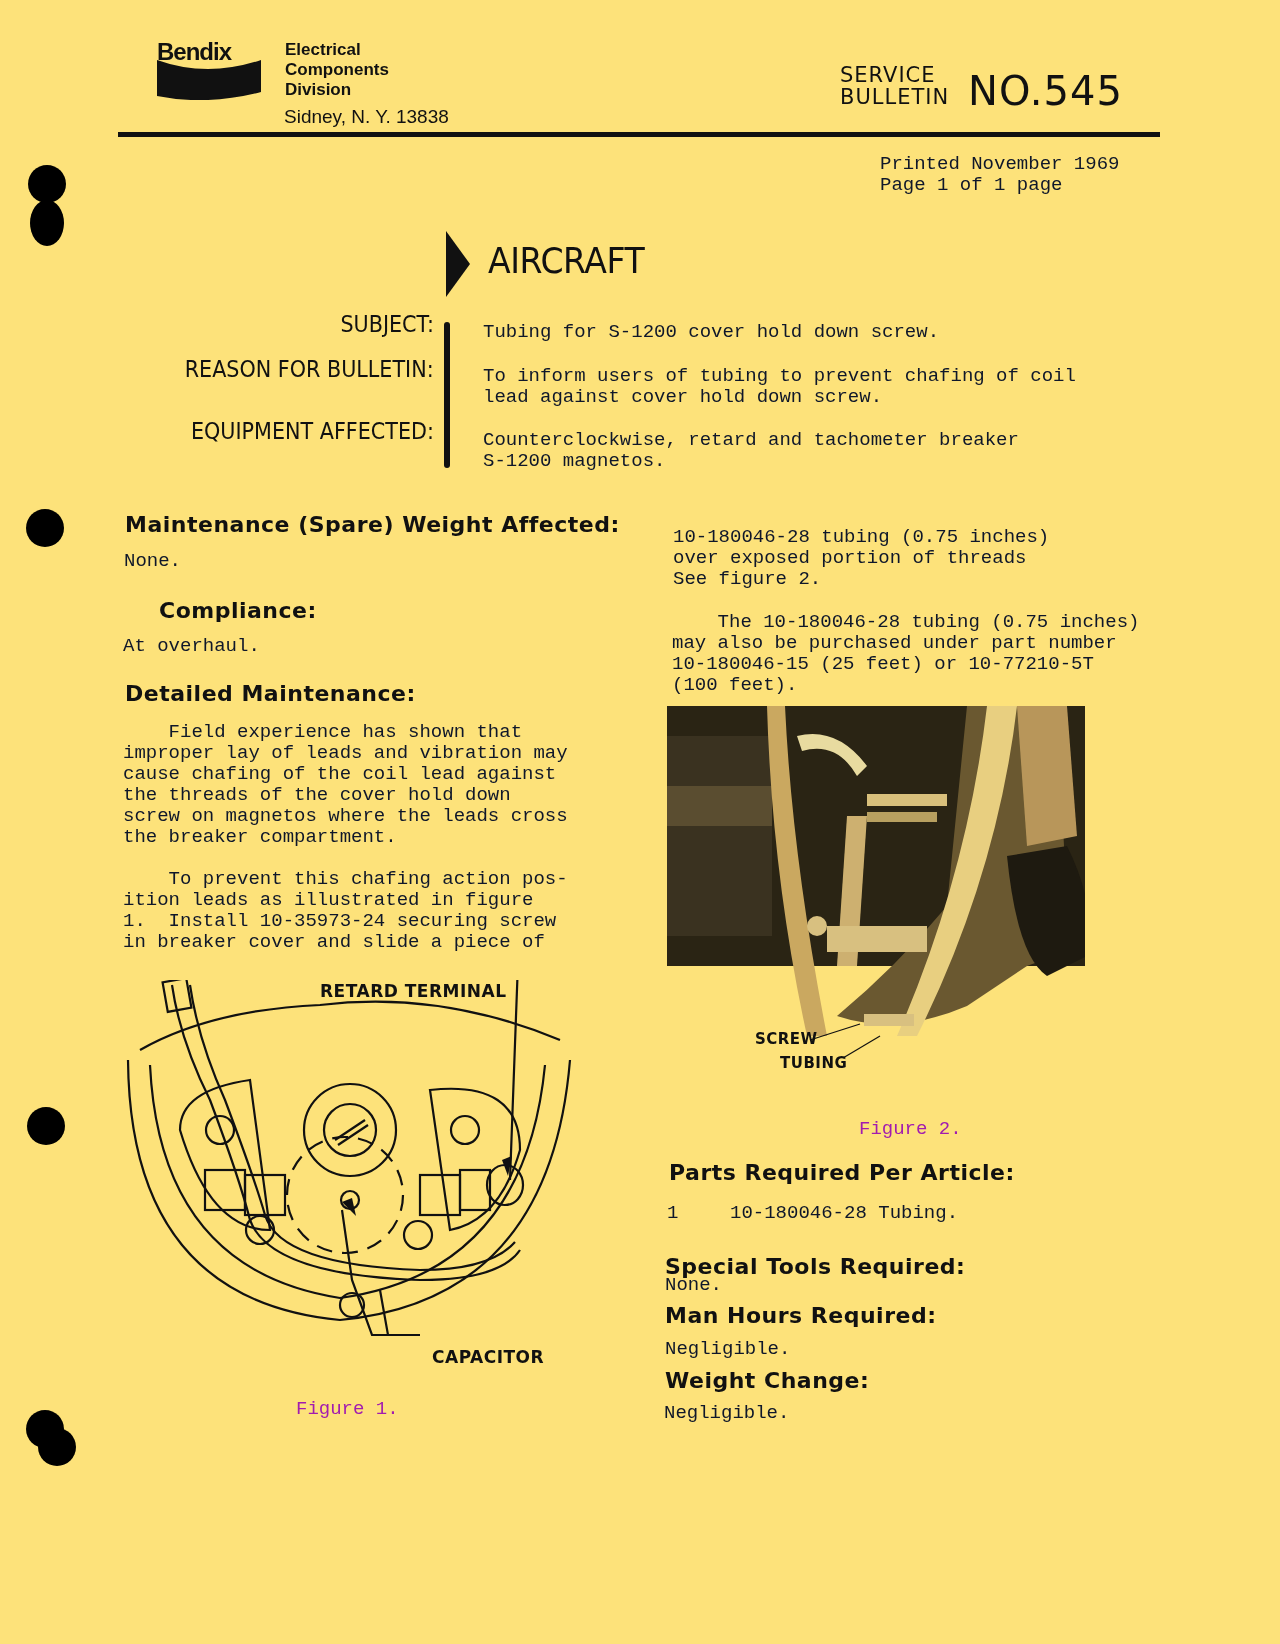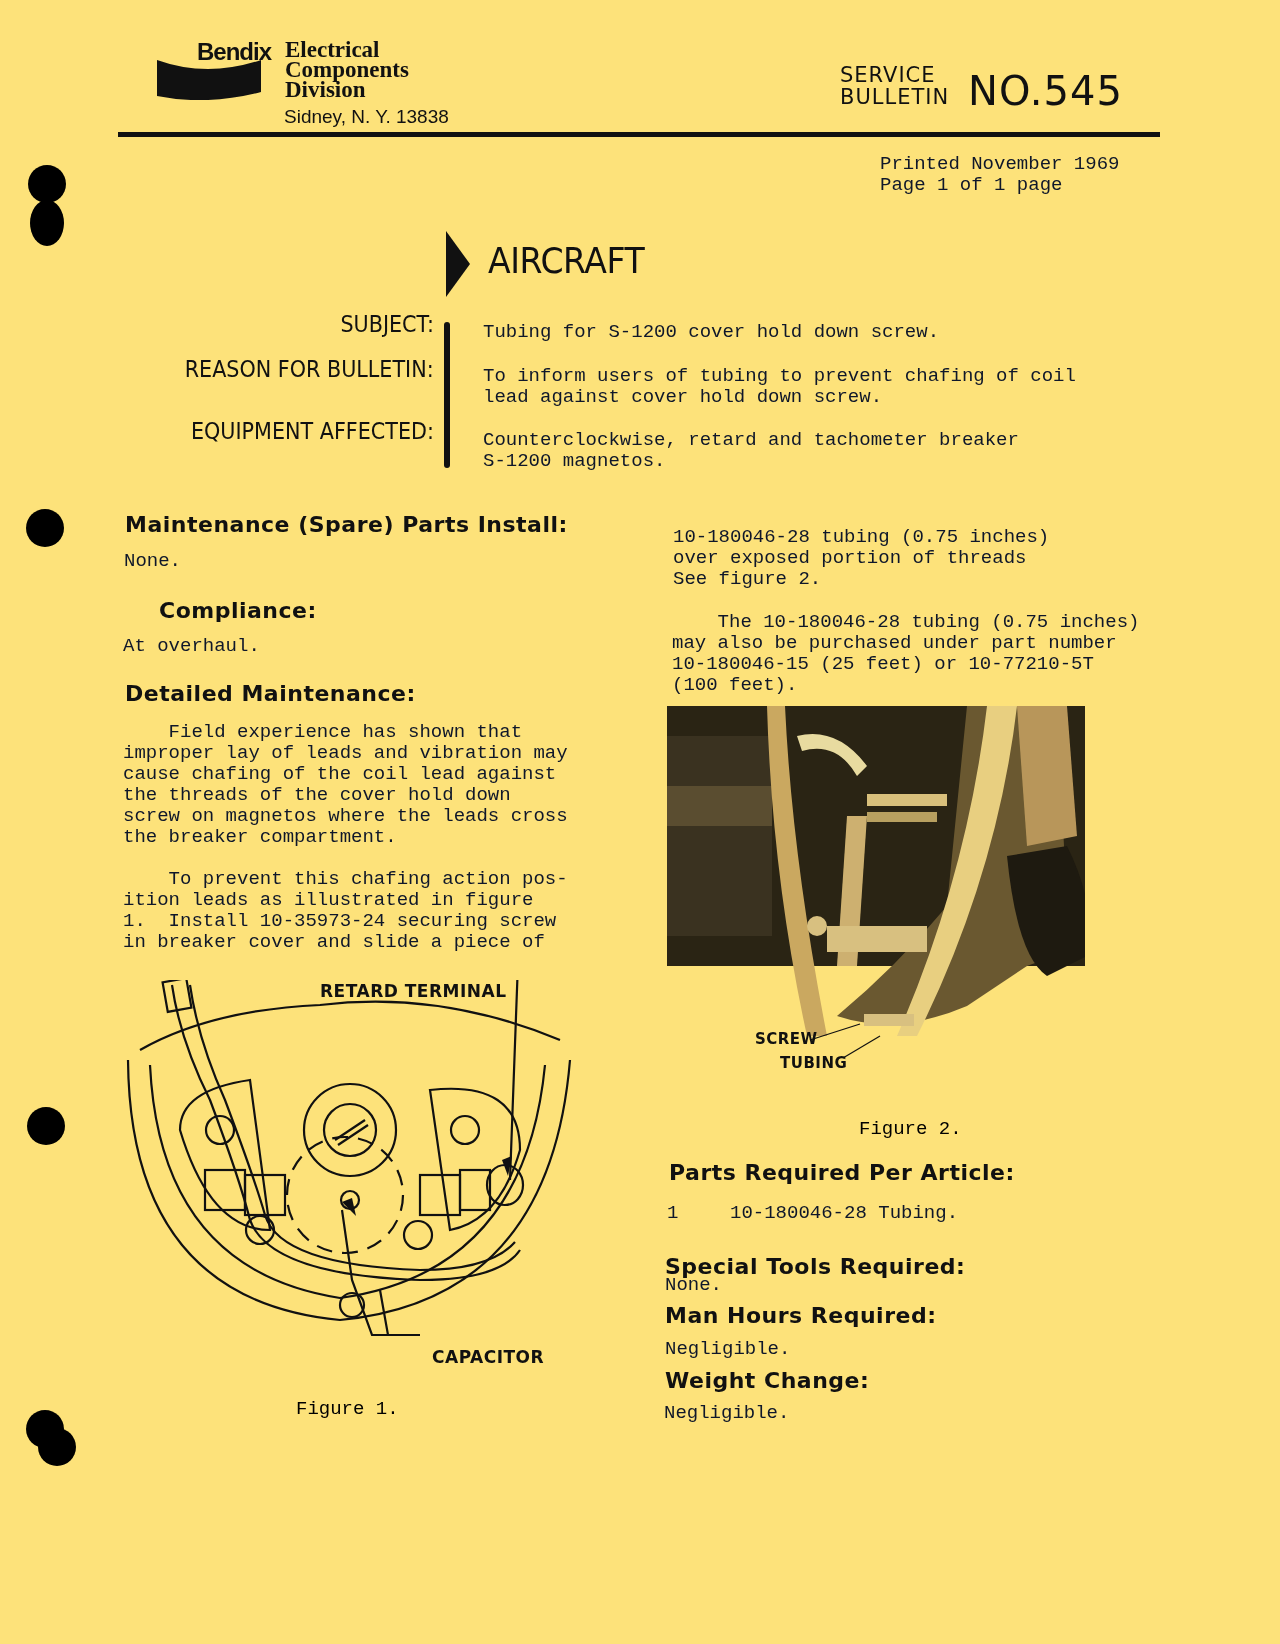--- a/index.html
+++ b/index.html
@@ -1,36 +1,36 @@
 <!DOCTYPE html>
 <html><head>
 <meta charset="utf-8">
 <style>
   html,body{margin:0;padding:0;}
   body{width:1280px;height:1644px;background:#fde27a;position:relative;overflow:hidden;
        font-family:"DejaVu Sans",sans-serif;color:#111;}
   .abs{position:absolute;}
   .mono{font-family:"Liberation Mono","DejaVu Sans Mono",monospace;font-size:19px;line-height:21px;color:#0f172a;white-space:pre;}
   .hole{position:absolute;width:38px;height:38px;border-radius:50%;background:#000;}
-  .logo-bendix{left:157px;top:38px;font-family:"Liberation Sans",sans-serif;font-weight:bold;font-size:24px;letter-spacing:-1px;color:#111;margin-left:40px;}
+  .logo-bendix{left:157px;top:38px;font-family:"Liberation Sans",sans-serif;font-weight:bold;font-size:24px;letter-spacing:-1px;color:#111;}
   .logo-swoosh{left:157px;top:56px;width:104px;height:44px;}
-  .division{left:285px;top:40px;font-family:Liberation Serif, serif;font-weight:bold;font-size:23px;line-height:20px;color:#111;}
+  .division{left:285px;top:40px;font-family:Liberation Sans, sans-serif;font-weight:bold;font-size:17px;line-height:20px;color:#111;}
   .sidney{left:284px;top:106px;font-family:"Liberation Sans",sans-serif;font-size:19px;color:#111;}
   .rule{left:118px;top:132px;width:1042px;height:5px;background:#111;}
   .sb-label{left:840px;top:64px;font-family:"DejaVu Sans",sans-serif;font-size:21px;line-height:22px;letter-spacing:1px;}
   .sb-no{left:968px;top:68px;font-family:"DejaVu Sans",sans-serif;font-size:40px;font-weight:500;letter-spacing:1px;}
   .printed{left:880px;top:154px;}
   .arrow{left:446px;top:231px;width:0;height:0;border-top:33px solid transparent;border-bottom:33px solid transparent;border-left:24px solid #111;}
   .aircraft{left:488px;top:240px;font-family:"DejaVu Sans",sans-serif;font-size:36px;font-weight:500;letter-spacing:-0.5px;transform:scaleX(0.92);transform-origin:left;}
   .vbar{left:444px;top:322px;width:6px;height:146px;background:#111;border-radius:3px;}
   .field-label{right:846px;font-family:"DejaVu Sans",sans-serif;font-size:23px;text-align:right;white-space:nowrap;transform:scaleX(0.9);transform-origin:right;}
   .field-val{left:483px;}
   .sec-head{font-family:"DejaVu Sans",sans-serif;font-size:22px;font-weight:600;white-space:nowrap;letter-spacing:0.5px;}
   .fig-label{font-family:"DejaVu Sans",sans-serif;font-size:17px;font-weight:600;letter-spacing:0.5px;color:#111;}
-  .caption{font-family:"Liberation Mono",monospace;font-size:19px;color:#000000;}
+  .caption{font-family:"Liberation Mono",monospace;font-size:19px;color:#a21caf;}
   .photo{left:667px;top:706px;width:418px;height:340px;overflow:hidden;}
 </style>
 </head>
 <body>
 
 <div class="hole" style="left:28px;top:165px;"></div>
 <div class="hole" style="left:30px;top:200px;width:34px;height:46px;"></div>
 <div class="hole" style="left:26px;top:509px;"></div>
 <div class="hole" style="left:27px;top:1107px;"></div>
 <div class="hole" style="left:26px;top:1410px;"></div>
@@ -62,21 +62,21 @@
 <div class="abs vbar"></div>
 <div class="abs field-label" style="top:311px;">SUBJECT:</div>
 <div class="abs mono field-val" style="top:322px;">Tubing for S-1200 cover hold down screw.</div>
 <div class="abs field-label" style="top:356px;">REASON FOR BULLETIN:</div>
 <div class="abs mono field-val" style="top:366px;">To inform users of tubing to prevent chafing of coil
 lead against cover hold down screw.</div>
 <div class="abs field-label" style="top:418px;">EQUIPMENT AFFECTED:</div>
 <div class="abs mono field-val" style="top:430px;">Counterclockwise, retard and tachometer breaker
 S-1200 magnetos.</div>
 
-<div class="abs sec-head" style="left:125px;top:512px;">Maintenance (Spare) Parts Install:</div>
+<div class="abs sec-head" style="left:125px;top:512px;">Maintenance (Spare) Weight Affected:</div>
 <div class="abs mono" style="left:124px;top:551px;">None.</div>
 <div class="abs sec-head" style="left:123px;top:598px;margin-left:36px;">Compliance:</div>
 <div class="abs mono" style="left:123px;top:636px;">At overhaul.</div>
 <div class="abs sec-head" style="left:125px;top:681px;">Detailed Maintenance:</div>
 <div class="abs mono" style="left:123px;top:722px;">    Field experience has shown that
 improper lay of leads and vibration may
 cause chafing of the coil lead against
 the threads of the cover hold down
 screw on magnetos where the leads cross
 the breaker compartment.</div>

